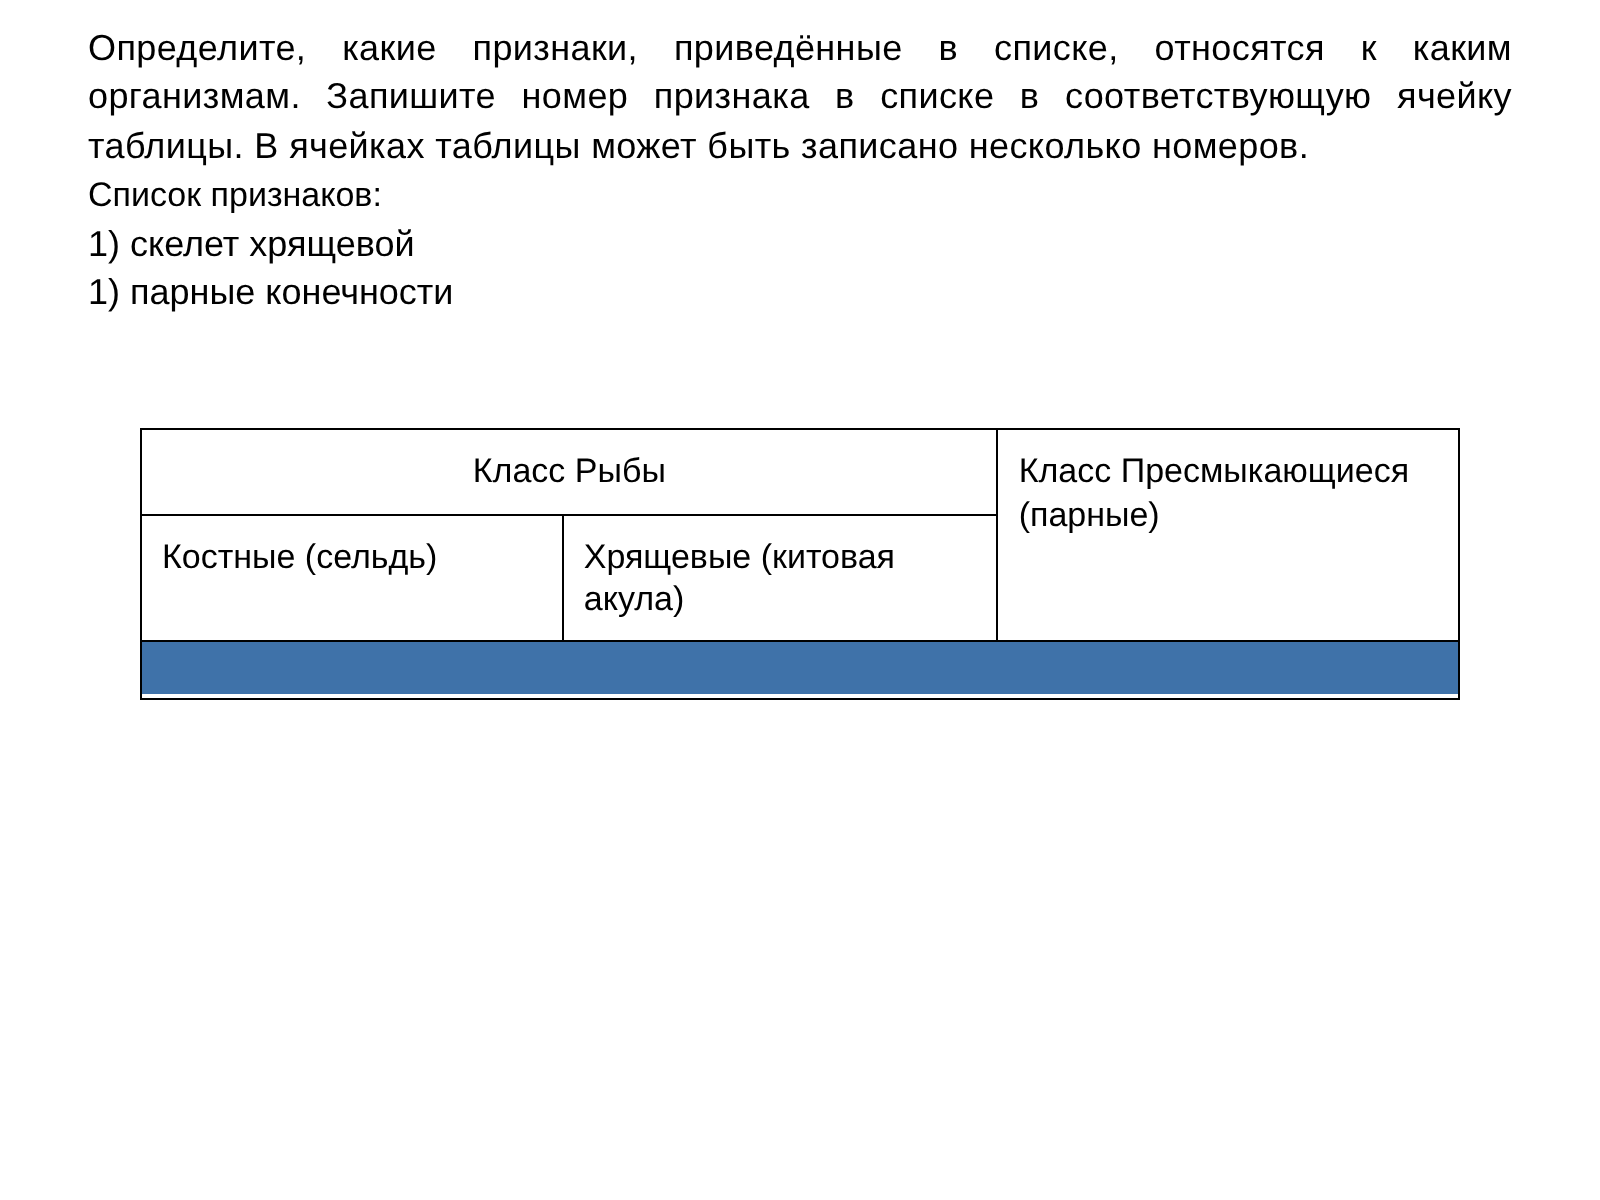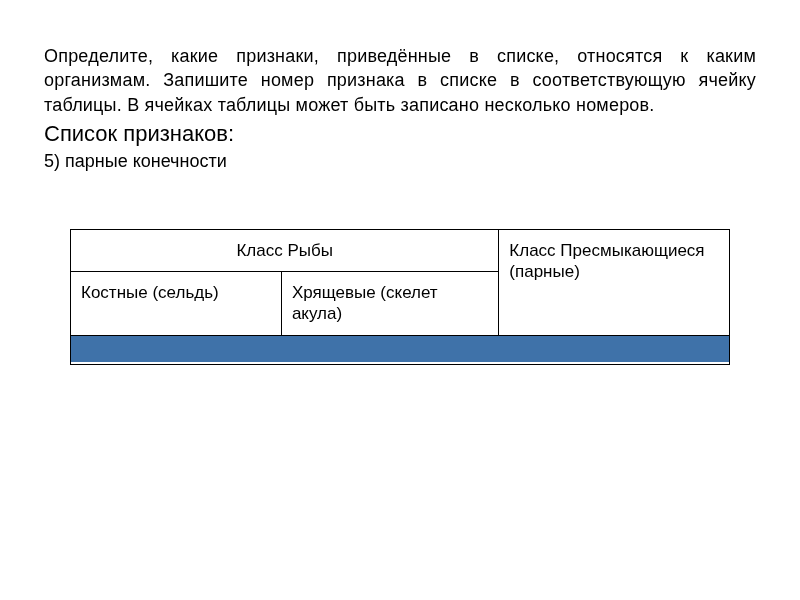--- a/index.html
+++ b/index.html
@@ -5,33 +5,33 @@
   html, body {
     margin: 0;
     padding: 0;
     width: 800px;
     height: 600px;
     background: #ffffff;
     font-family: Arial, Helvetica, sans-serif;
     color: #000;
   }
   .page {
-    padding: 44px 44px 0 44px;
+    padding: 12px 44px 0 44px;
     box-sizing: border-box;
     width: 800px;
   }
   .para {
     font-size: 18px;
     line-height: 1.35;
     text-align: justify;
     margin: 0 0 2px 0;
     letter-spacing: 0.2px;
   }
   .list-heading {
-    font-size: 22px;
+    font-size: 17px;
     line-height: 1.35;
     margin: 0;
   }
   .list-item {
     font-size: 18px;
     line-height: 1.35;
     margin: 0;
   }
   .table-wrap {
     margin: 56px 26px 0 26px;
@@ -64,37 +64,38 @@
     margin: 0;
   }
 </style>
 </head>
 <body>
 
 <div class="page">
 
   <p class="para">Определите, какие признаки, приведённые в списке, относятся к каким организмам. Запишите номер признака в списке в соответствующую ячейку таблицы. В ячейках таблицы может быть записано несколько номеров.</p>
   <p class="list-heading">Список признаков:</p>
-  <p class="list-item">5) парные конечности</p>
+  <p class="list-item">1) скелет хрящевой</p>
+  <p class="list-item">1) парные конечности</p>
 
   <div class="table-wrap">
     <table>
       <colgroup>
         <col style="width:32%">
         <col style="width:33%">
         <col style="width:35%">
       </colgroup>
       <tbody>
           <tr>
         <td colspan="2" class="center">Класс Рыбы</td>
         <td rowspan="2">Класс Пресмыкающиеся (парные)</td>
       </tr>
       <tr>
         <td>Костные (сельдь)</td>
-        <td>Хрящевые (скелет акула)</td>
+        <td>Хрящевые (китовая акула)</td>
       </tr>
       <tr class="answer-row">
         <td colspan="3">
           <div class="answer-bar"></div>
         </td>
       </tr>
     </tbody>
       </table>
   </div>
 

